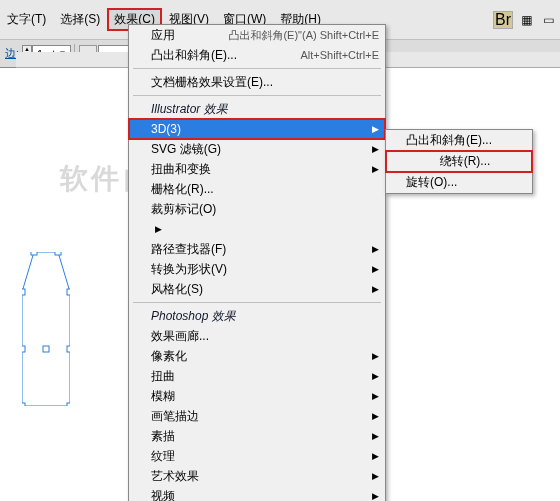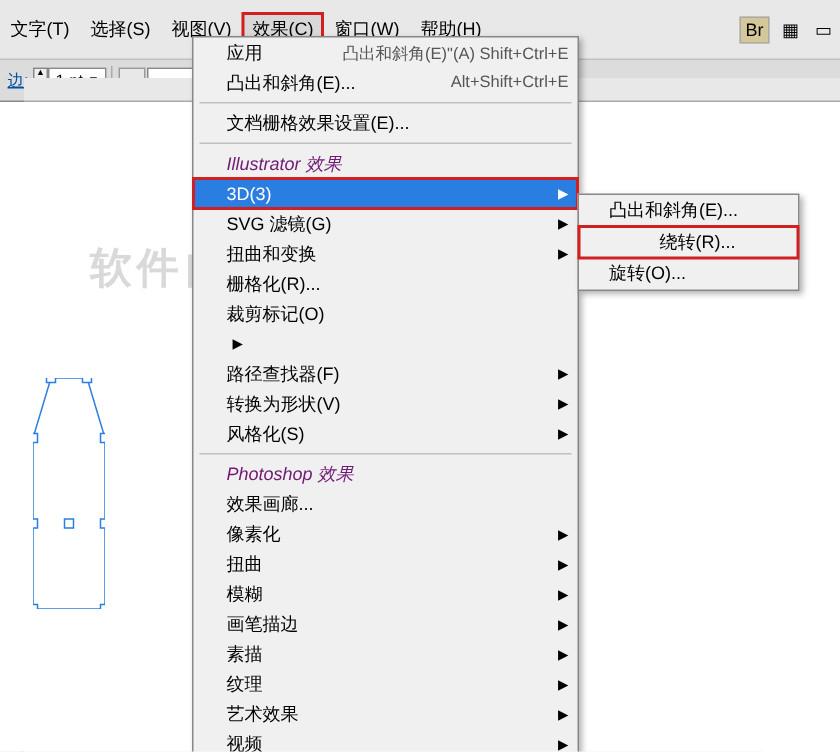--- a/index.html
+++ b/index.html
@@ -2,21 +2,21 @@
 <html><head>
 <meta charset="utf-8">
 <style>
 * { box-sizing: border-box; margin: 0; padding: 0; font-family: "Microsoft YaHei", SimSun, sans-serif; }
 body { width: 560px; height: 501px; background: #f0f0f0; overflow: hidden; position: relative; }
 
 .menubar { background: #e8e8e8; height: 40px; display: flex; align-items: center; font-size: 12px; border-bottom: 1px solid #c0c0c0; }
 .menubar .mitem { padding: 3px 7px; cursor: default; }
 .menubar .mitem.hl { border: 2px solid #d02020; padding: 1px 5px; background: #d8d8d8; }
 .menubar .spacer { flex: 1; }
-.menubar .icon-box { width: 20px; height: 18px; background: #d4c89a; border: 1px solid #aaa; margin: 0 3px; display: flex; align-items: center; justify-content: center; font-size: 12px; }
+.menubar .icon-box { width: 20px; height: 18px; background: #d4c89a; border: 1px solid #aaa; margin: 0 3px; display: flex; align-items: center; justify-content: center; font-size: 16px; }
 .menubar .tool-ico { width: 18px; height: 18px; margin: 0 2px; display: flex; align-items: center; justify-content: center; }
 
 .toolbar { background: #dcdcdc; height: 28px; display: flex; align-items: center; font-size: 11px; border-bottom: 1px solid #888; padding: 0 2px; }
 .toolbar .lbl { margin: 0 3px; color: #0050a0; text-decoration: underline; }
 .toolbar .combo { background: #fff; border: 1px solid #888; height: 18px; display: flex; align-items: center; padding: 0 4px; font-size: 11px; }
 .toolbar .combo .arrow { margin-left: 3px; font-size: 8px; }
 .toolbar .btn { width: 18px; height: 18px; border: 1px solid #999; background: #e8e8e8; margin: 0 1px; display: flex; align-items: center; justify-content: center; font-size: 9px; }
 .toolbar .sep { width: 1px; height: 20px; background: #aaa; margin: 0 3px; }
 .toolbar .olabel { margin-left: 3px; color: #0050a0; text-decoration: underline; }
 .toolbar .num { background: #fff; border: 1px solid #888; width: 32px; height: 18px; text-align: right; padding: 0 3px; font-size: 11px; line-height: 16px; }
@@ -33,34 +33,34 @@
 .watermark { position: absolute; left: 60px; top: 160px; font-size: 28px; color: #d9d9d9; font-weight: bold; letter-spacing: 3px; pointer-events: none; font-family: KaiTi, serif; }
 
 .dropdown { position: absolute; left: 128px; top: 24px; width: 258px; background: #f0f0f0; border: 1px solid #888; font-size: 12px; box-shadow: 2px 2px 4px rgba(0,0,0,0.3); }
 .dropdown .row { display: flex; align-items: center; height: 20px; padding-left: 22px; padding-right: 6px; position: relative; }
 .dropdown .row.hl { background: #2a7de1; color: #fff; }
 .dropdown .row.border-hl { outline: 2px solid #d02020; outline-offset: -1px; gap: 12px; }
 .dropdown .row .txt { flex: 1; }
 .dropdown .row .shortcut { color: #555; font-size: 11px; margin-left: 10px; }
 .dropdown .row .arrow-r { font-size: 9px; margin-left: 4px; }
 .dropdown .sep-line { height: 1px; background: #c0c0c0; margin: 3px 4px; }
-.dropdown .header { color: #701a75; padding-left: 22px; height: 20px; display: flex; align-items: center; font-style: italic; }
+.dropdown .header { color: #0f172a; padding-left: 22px; height: 20px; display: flex; align-items: center; font-style: italic; }
 
 .submenu { position: absolute; left: 385px; top: 129px; width: 148px; background: #f0f0f0; border: 1px solid #888; font-size: 12px; box-shadow: 2px 2px 4px rgba(0,0,0,0.3); }
 .submenu .row { display: flex; align-items: center; height: 21px; padding-left: 20px; padding-right: 8px; }
 .submenu .row.border-hl { outline: 2px solid #d02020; outline-offset: -1px; justify-content: center; }
 </style>
 </head>
 <body>
 
 <div class="menubar">
   <span class="mitem">文字(T)</span>
   <span class="mitem">选择(S)</span>
+  <span class="mitem hl">效果(C)</span>
   <span class="mitem">视图(V)</span>
-  <span class="mitem hl">效果(C)</span>
   <span class="mitem">窗口(W)</span>
   <span class="mitem">帮助(H)</span>
   <span class="spacer"></span>
   <span class="icon-box">Br</span>
   <span class="tool-ico">▦</span>
   <span class="tool-ico">▭</span>
 </div>
 
 <div class="toolbar">
   <span class="lbl">边:</span>

